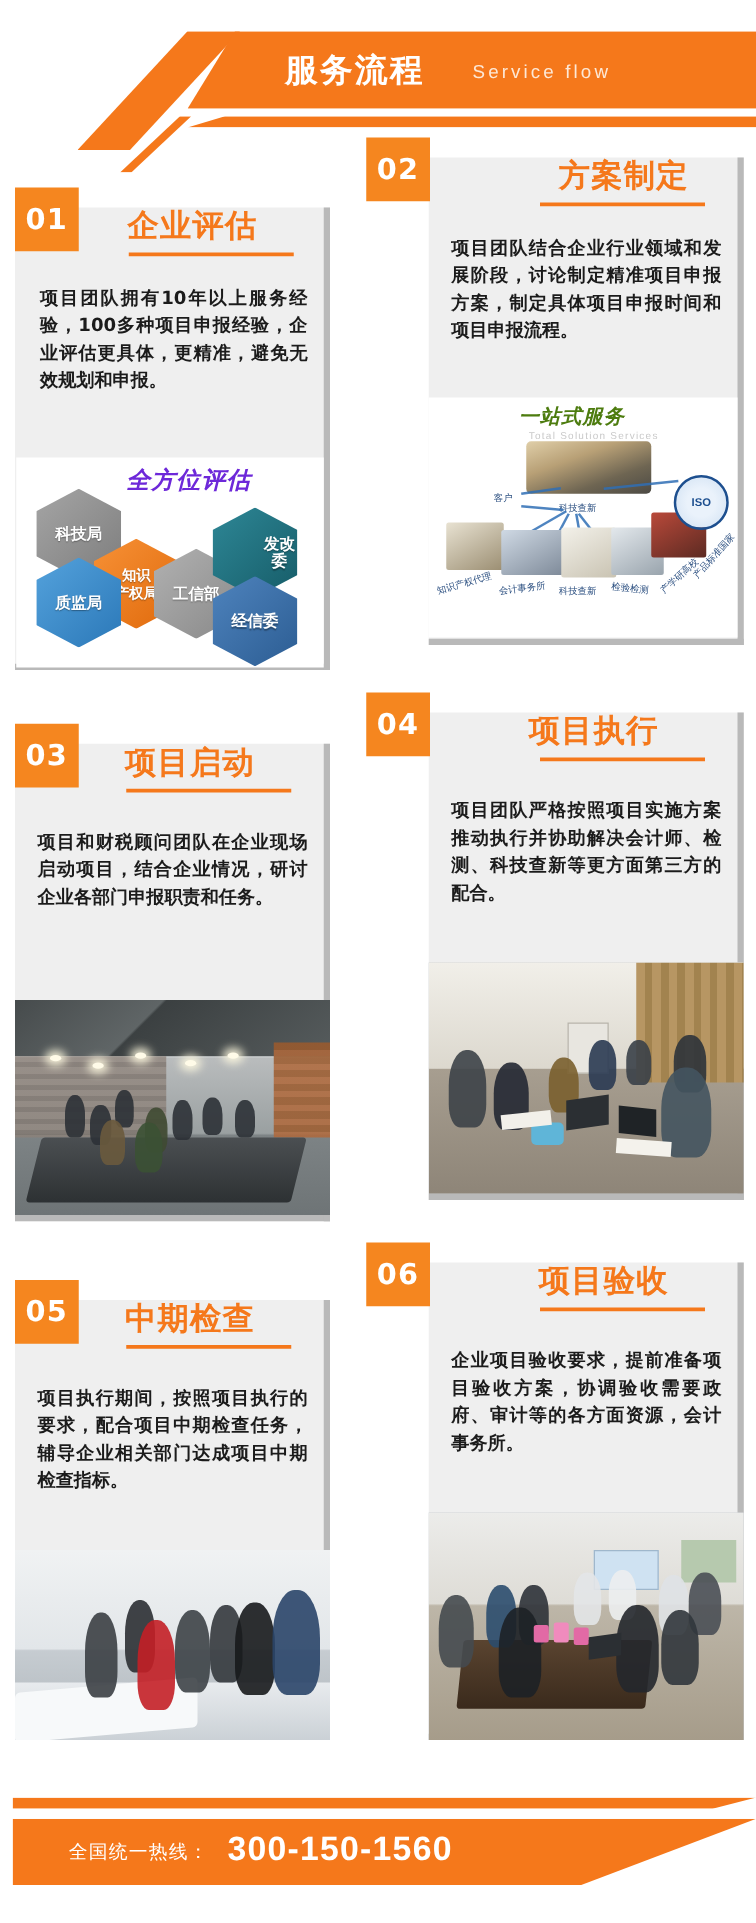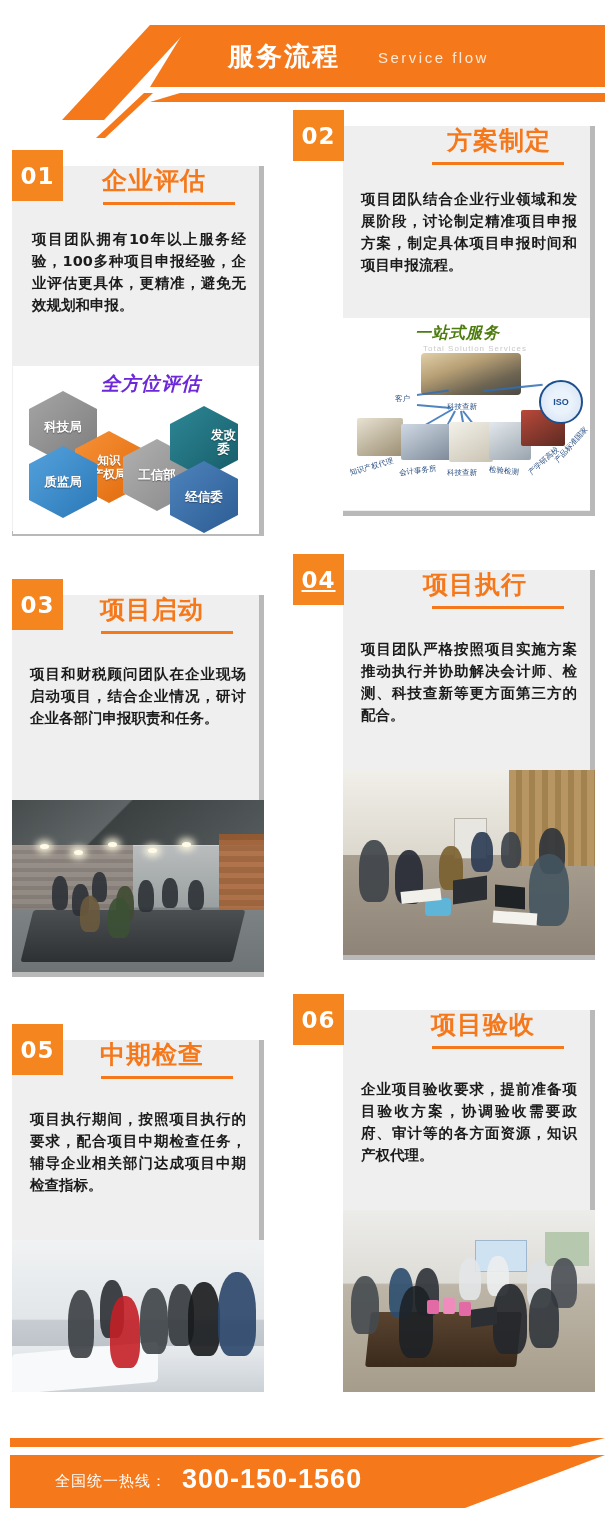--- a/index.html
+++ b/index.html
@@ -235,21 +235,21 @@
       <i style="left:150px; top:78px;  width:16px; height:30px;"></i>
       <i style="left:176px; top:80px;  width:16px; height:30px;"></i>
       <i style="left:96px;  top:98px;  width:22px; height:40px; background:#3b5134;"></i>
       <i style="left:68px;  top:96px;  width:20px; height:36px; background:#6a5a3d;"></i>
     </div>
   </div>
 </div>
 
 <div class="card" style="left:343px; top:570px; width:252px; height:390px;">
   <div class="card-panel"></div>
-  <div class="badge" style="left:-50px; top:-16px;text-decoration:underline;">04</div>
+  <div class="badge" style="left:-50px; top:-16px;">04</div>
   <div class="card-title" style="left:80px; top:-2px;">项目执行</div>
   <div class="title-rule" style="left:89px; top:36px; width:132px;"></div>
   <div class="card-body" style="left:18px; top:68px; width:216px;">项目团队严格按照项目实施方案推动执行并协助解决会计师、检测、科技查新等更方面第三方的配合。</div>
 
   <div class="photo" style="left:0px; top:200px; width:252px; height:185px;">
     <div class="ph-office"></div>
     <div style="position:absolute;left:0;top:0;width:100%;height:46%;background:linear-gradient(to bottom,#f1efe9,#dcd8ce);"></div>
     <div style="position:absolute;right:0;top:0;width:34%;height:52%;background:repeating-linear-gradient(to right,#b79663 0 7px,#a2834f 7px 13px);"></div>
     <div style="position:absolute;left:44%;top:26%;width:13%;height:22%;background:#e8e6e0;border:1px solid #b8b4aa;"></div>
     <div class="tbl"></div>
@@ -293,21 +293,21 @@
       <i style="left:206px; top:32px; width:38px; height:84px; background:#2a4569;"></i>
     </div>
   </div>
 </div>
 
 <div class="card" style="left:343px; top:1010px; width:252px; height:382px;">
   <div class="card-panel"></div>
   <div class="badge" style="left:-50px; top:-16px;">06</div>
   <div class="card-title" style="left:88px; top:-2px;">项目验收</div>
   <div class="title-rule" style="left:89px; top:36px; width:132px;"></div>
-  <div class="card-body" style="left:18px; top:68px; width:216px;">企业项目验收要求，提前准备项目验收方案，协调验收需要政府、审计等的各方面资源，知识产权代理。</div>
+  <div class="card-body" style="left:18px; top:68px; width:216px;">企业项目验收要求，提前准备项目验收方案，协调验收需要政府、审计等的各方面资源，会计事务所。</div>
 
   <div class="photo" style="left:0px; top:200px; width:252px; height:182px;">
     <div class="ph-hall"></div>
     <div class="frame" style="left:14px; top:34px;"></div>
     <div class="frame" style="left:34px; top:32px;"></div>
     <div class="frame" style="left:54px; top:34px;"></div>
     <div class="frame" style="left:82px; top:12px;"></div>
     <div class="frame" style="left:102px; top:12px;"></div>
     <div class="frame" style="left:122px; top:12px;"></div>
     <div class="frame" style="left:82px; top:28px;"></div>

